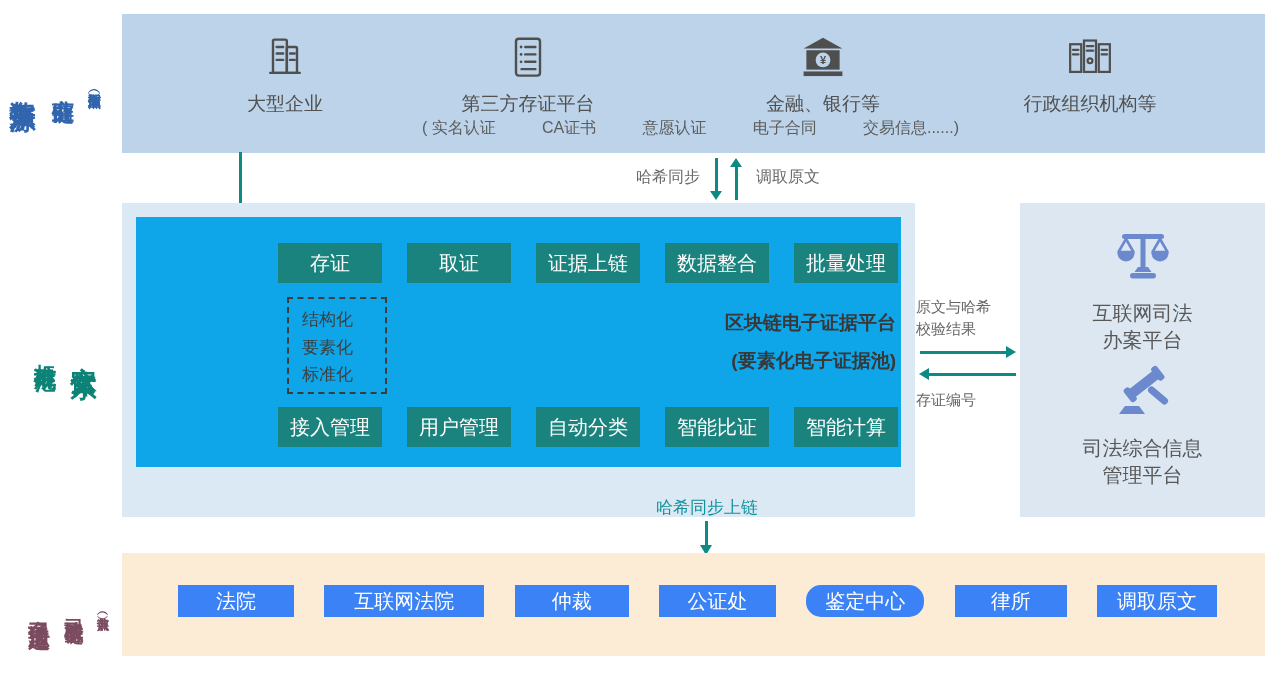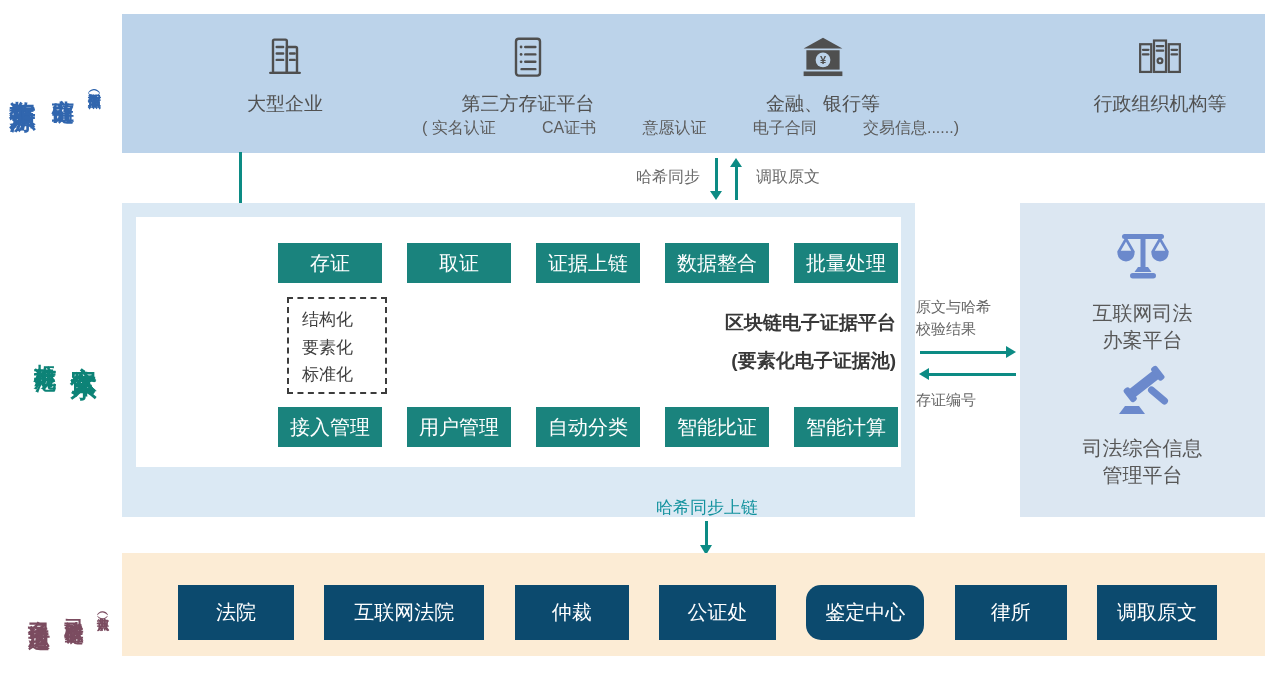--- a/index.html
+++ b/index.html
@@ -24,39 +24,39 @@
 
   
   .source-band{left:122px;top:14px;width:1143px;height:139px;background:#BCD3EA;}
   .src-item{position:absolute;top:21px;width:200px;text-align:center;}
   .src-item .ic{height:48px;}
   .src-label{margin-top:4px;font-size:19px;color:#515151;}
   .caption-row{position:absolute;left:300px;top:104px;width:537px;display:flex;
                justify-content:space-between;font-size:16px;color:#5c5c5c;white-space:nowrap;}
 
   .platform-outer{left:122px;top:203px;width:793px;height:314px;background:#DBE9F4;}
-  .platform-inner{position:absolute;left:14px;top:14px;width:765px;height:250px;background:#ffffff;}
+  .platform-inner{position:absolute;left:14px;top:14px;width:765px;height:250px;background:#0ea5e9;}
   .btn-row{position:absolute;left:142px;width:620px;display:flex;justify-content:space-between;}
   .btn-row.top{top:26px;} .btn-row.bot{top:190px;}
   .tbtn{width:104px;height:40px;background:#1A837D;color:#fff;font-size:20px;
         display:flex;align-items:center;justify-content:center;white-space:nowrap;}
   .dashed-box{position:absolute;left:151px;top:80px;width:100px;height:97px;box-sizing:border-box;
               border:2px dashed #3c3c3c;padding:7px 0 0 13px;font-size:17px;color:#3f3f3f;line-height:1.62;}
   .platform-title{position:absolute;left:255px;top:87px;width:505px;text-align:right;
                   font-size:19px;font-weight:bold;color:#383838;line-height:38px;}
   .hash-chain-label{position:absolute;left:500px;top:277px;width:170px;text-align:center;
                     color:#13929E;font-size:17px;margin-top:16px;}
 
   .judicial-panel{left:1020px;top:203px;width:245px;height:314px;background:#DCE7F2;}
   .jp-item{position:absolute;left:0;width:100%;text-align:center;}
   .jp-text{position:absolute;left:0;width:100%;text-align:center;font-size:20px;color:#585858;height:26px;}
 
   .alliance-band{left:122px;top:553px;width:1143px;height:103px;background:#FCECD5;}
   .node-row{position:absolute;left:56px;right:48px;top:32px;display:flex;justify-content:space-between;}
-  .mbtn{height:55px;background:#0c4a6e;color:#fff;font-size:20px;display:flex;
+  .mbtn{height:32px;background:#3b82f6;color:#fff;font-size:20px;display:flex;
         align-items:center;justify-content:center;white-space:nowrap;}
   .nw1{width:116px;}.nw2{width:160px;}.nw3{width:114px;}.nw4{width:117px;text-align:right;}
   .nw5{width:118px;border-radius:15px;}.nw6{width:112px;}.nw7{width:120px;}
 
   
   .tline{position:absolute;background:#0C8B84;}
   .head{position:absolute;width:0;height:0;}
   .head.down{border-left:6.5px solid transparent;border-right:6.5px solid transparent;border-top:9px solid #0C8B84;}
   .head.up{border-left:6.5px solid transparent;border-right:6.5px solid transparent;border-bottom:9px solid #0C8B84;}
   .head.right{border-top:6px solid transparent;border-bottom:6px solid transparent;border-left:10px solid #0C8B84;}
@@ -106,21 +106,21 @@
     <div class="src-item" style="left:601px">
       <svg class="ic" viewBox="0 0 52 52" width="48" height="48">
         <path d="M26 3 L5 14.5 H47 Z" fill="#4f4f4f"></path>
         <rect x="8" y="16.5" width="36" height="21" fill="#4f4f4f"></rect>
         <rect x="5" y="39.5" width="42" height="5" fill="#4f4f4f"></rect>
         <circle cx="26" cy="27" r="8" fill="#BCD3EA"></circle>
         <text x="26" y="31.5" text-anchor="middle" font-size="12" font-weight="bold" fill="#4f4f4f">¥</text>
       </svg>
       <div class="src-label">金融、银行等</div>
     </div>
-    <div class="src-item" style="left:938px">
+    <div class="src-item" style="left:868px">
       <svg class="ic" viewBox="0 0 52 52" width="48" height="48" fill="none" stroke="#4f4f4f" stroke-width="2.4" stroke-linecap="round">
         <rect x="4.5" y="10" width="12" height="30"></rect>
           <rect x="19.5" y="6" width="13" height="34"></rect>
           <rect x="35.5" y="10" width="12" height="30"></rect>
         <path d="M7.5 16 h6 M7.5 21 h6 M22.5 12 h7 M22.5 17 h7 M38.5 16 h6 M38.5 21 h6"></path>
         <circle cx="26" cy="28" r="2.6"></circle>
       </svg>
       <div class="src-label">行政组织机构等</div>
     </div>
     <div class="caption-row">

